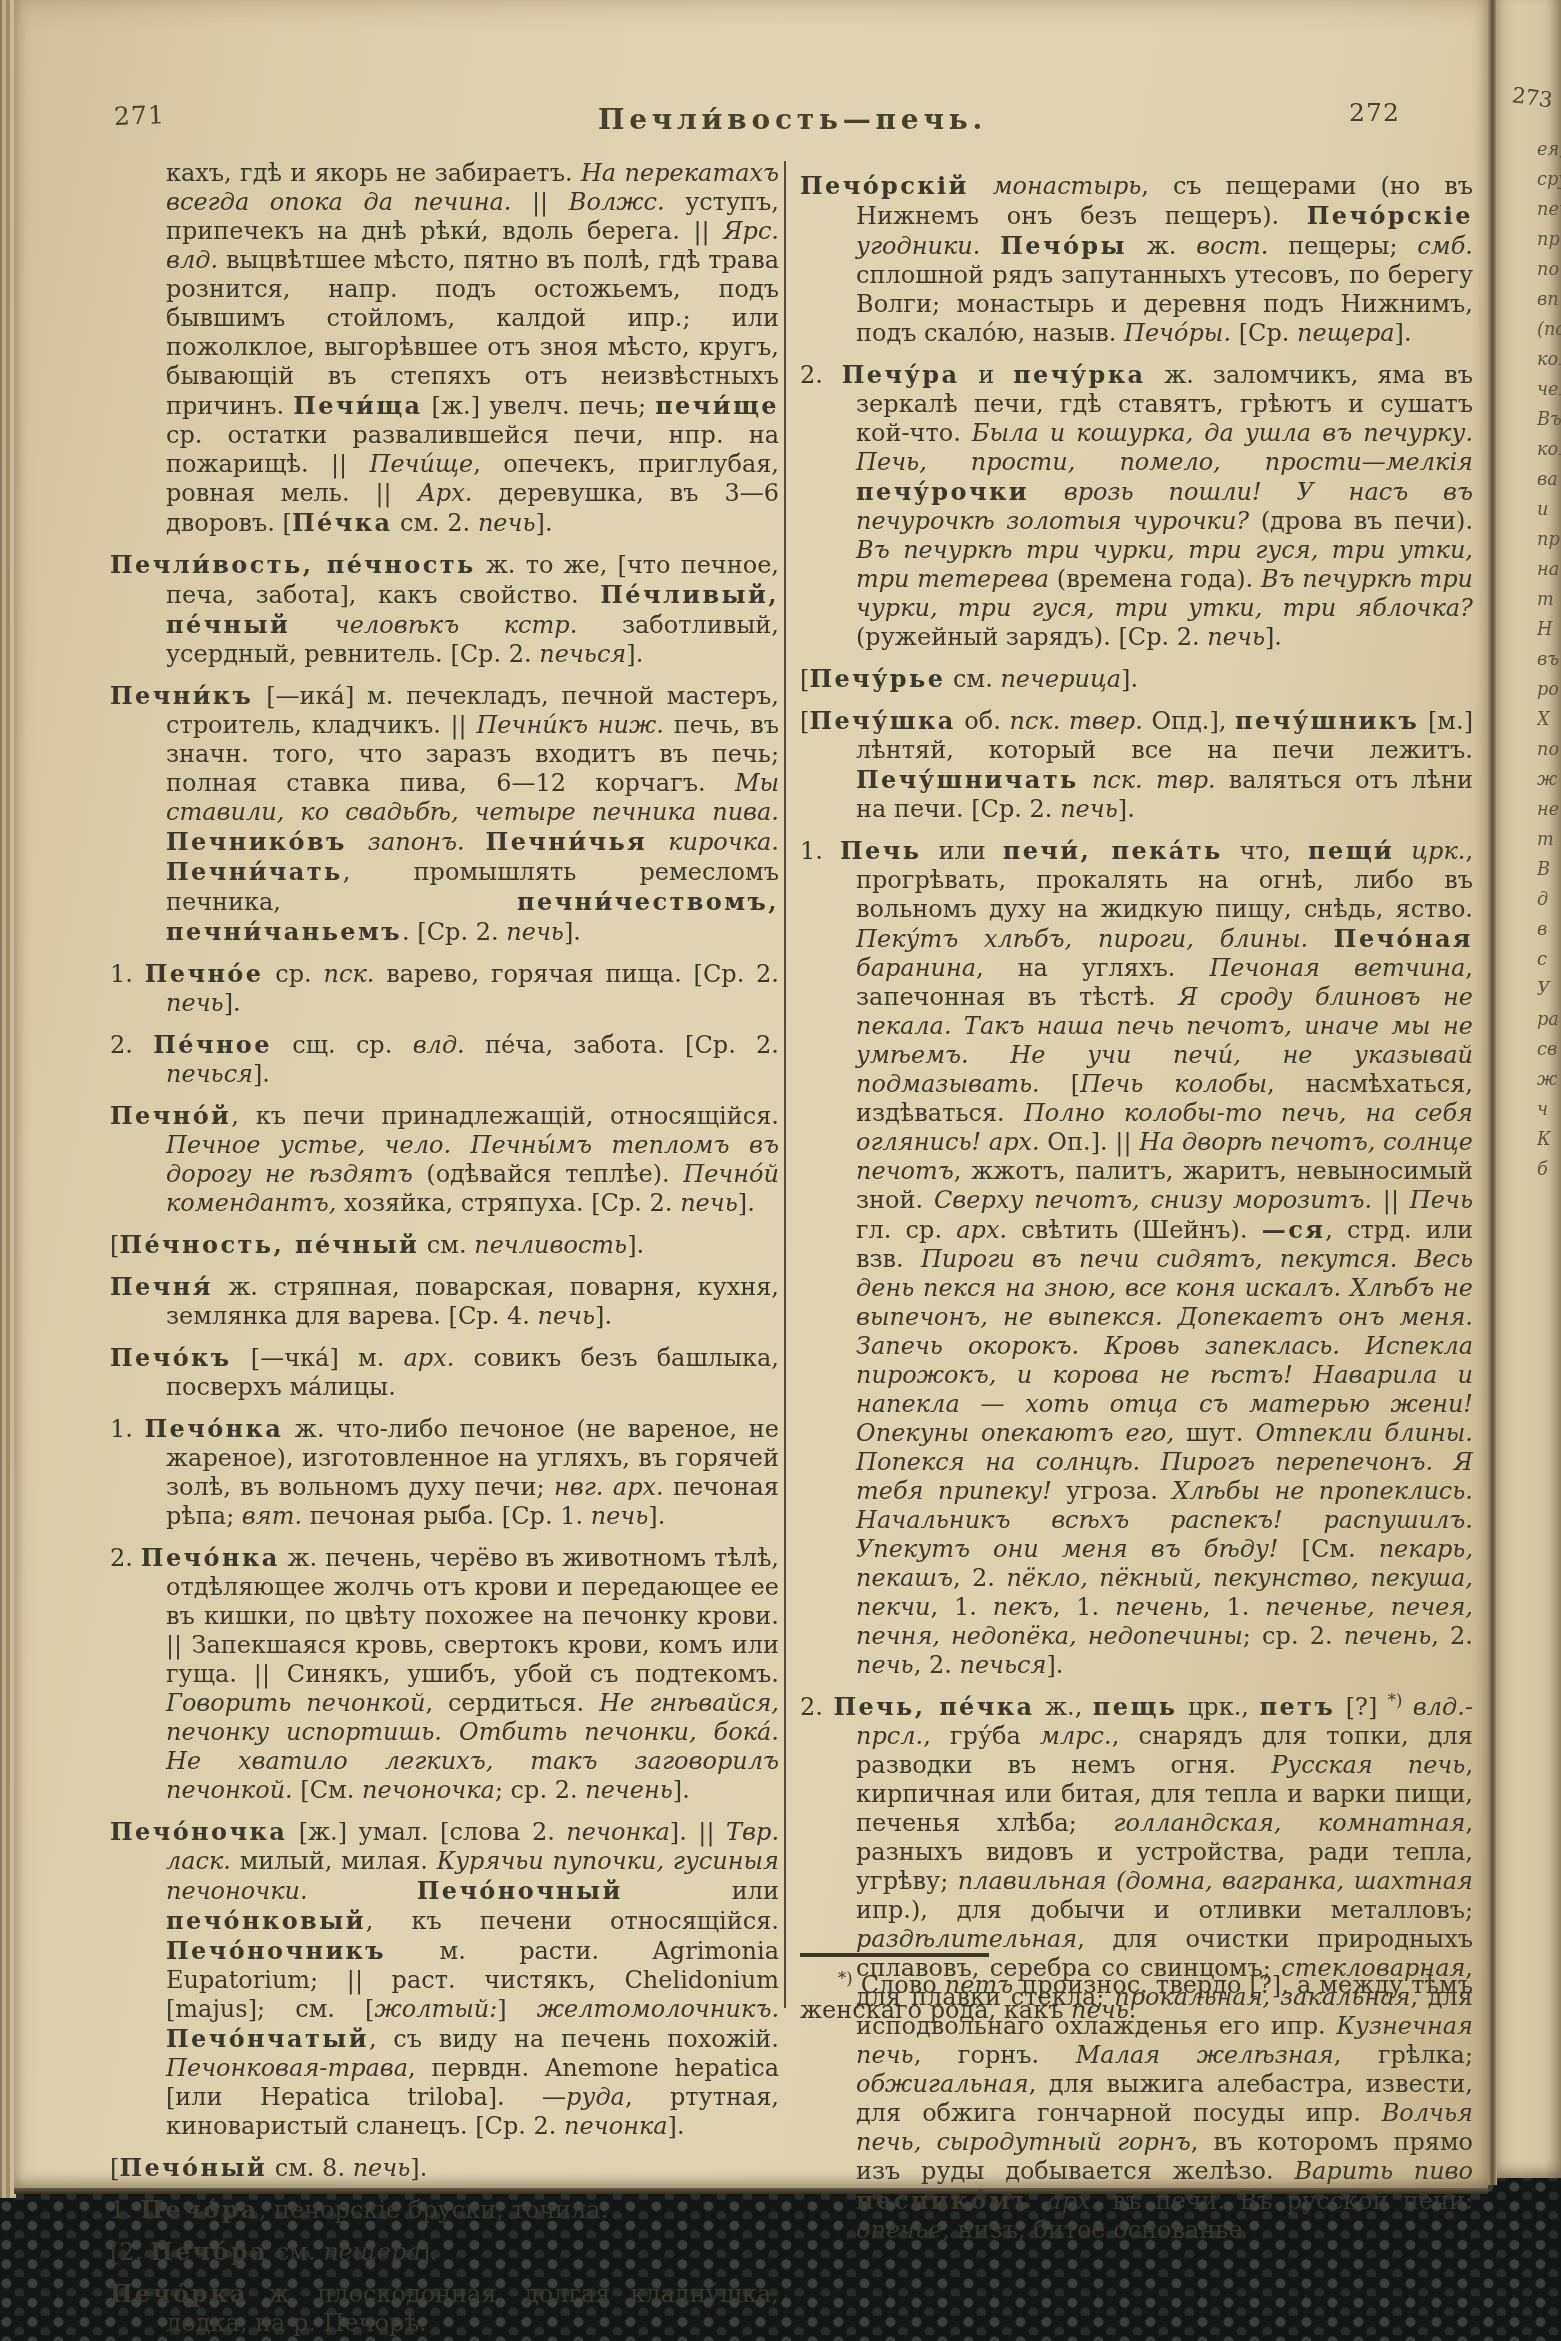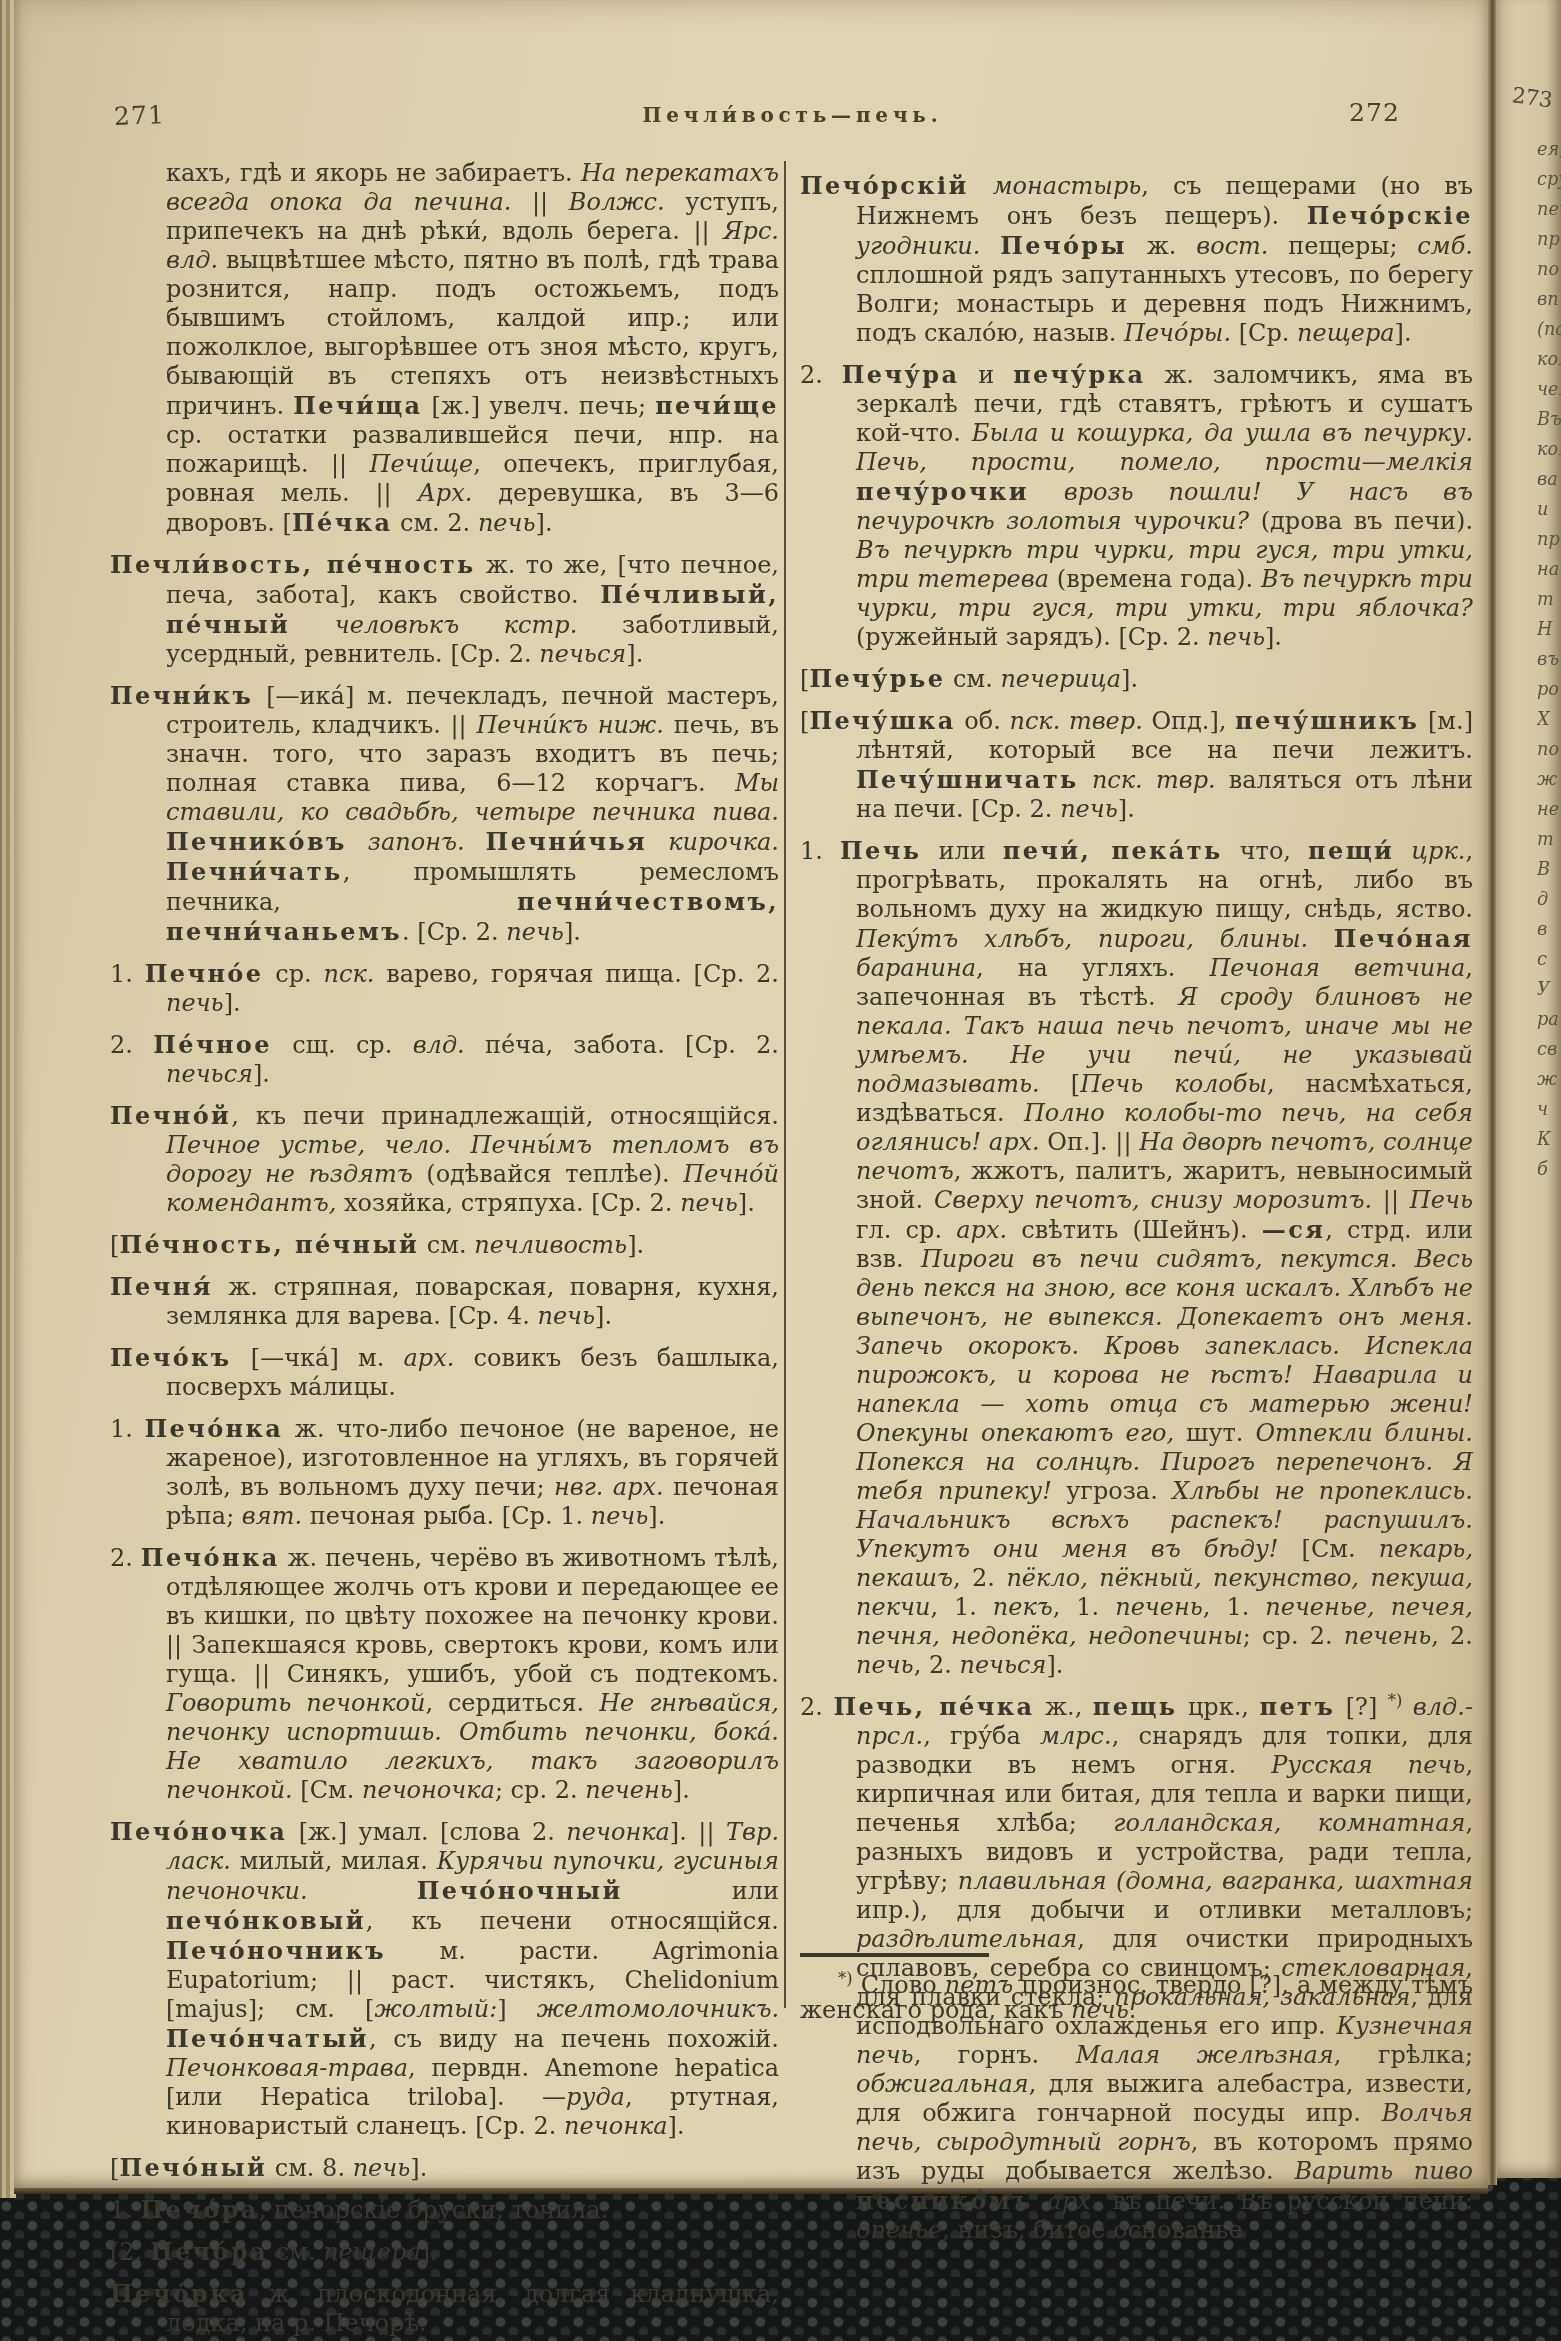--- a/index.html
+++ b/index.html
@@ -34,21 +34,21 @@
     background:linear-gradient(90deg,#cdbf9a,#d8cba6 35%,#d3c5a0 75%,#a79876);
     box-shadow:inset 0 -6.4px 10.7px rgba(70,58,34,.45);
   }
   .hdr-num{
     position:absolute;font-size:25px;color:#45422f;letter-spacing:1.1px;
   }
   #pg-left{left:114px;top:101px;transform:rotate(-2deg);}
   #pg-right{left:1349px;top:98px;}
   .title{
     position:absolute;left:110px;top:103px;width:1365px;text-align:center;
-    font-size:20px;font-weight:bold;letter-spacing:4.8px;color:#46422e;
+    font-size:28px;font-weight:bold;letter-spacing:4.8px;color:#46422e;
   }
   .col{position:absolute;top:159px;}
   #col-left{left:110px;width:669px;}
   #col-right{left:800px;width:673px;}
   .divider{
     position:absolute;left:784px;top:161px;width:1.6px;height:1847px;
     background:#393627;opacity:.85;
   }
   .para{
     margin:0;text-align:justify;font-size:24px;line-height:29px;color:#3a372c;

